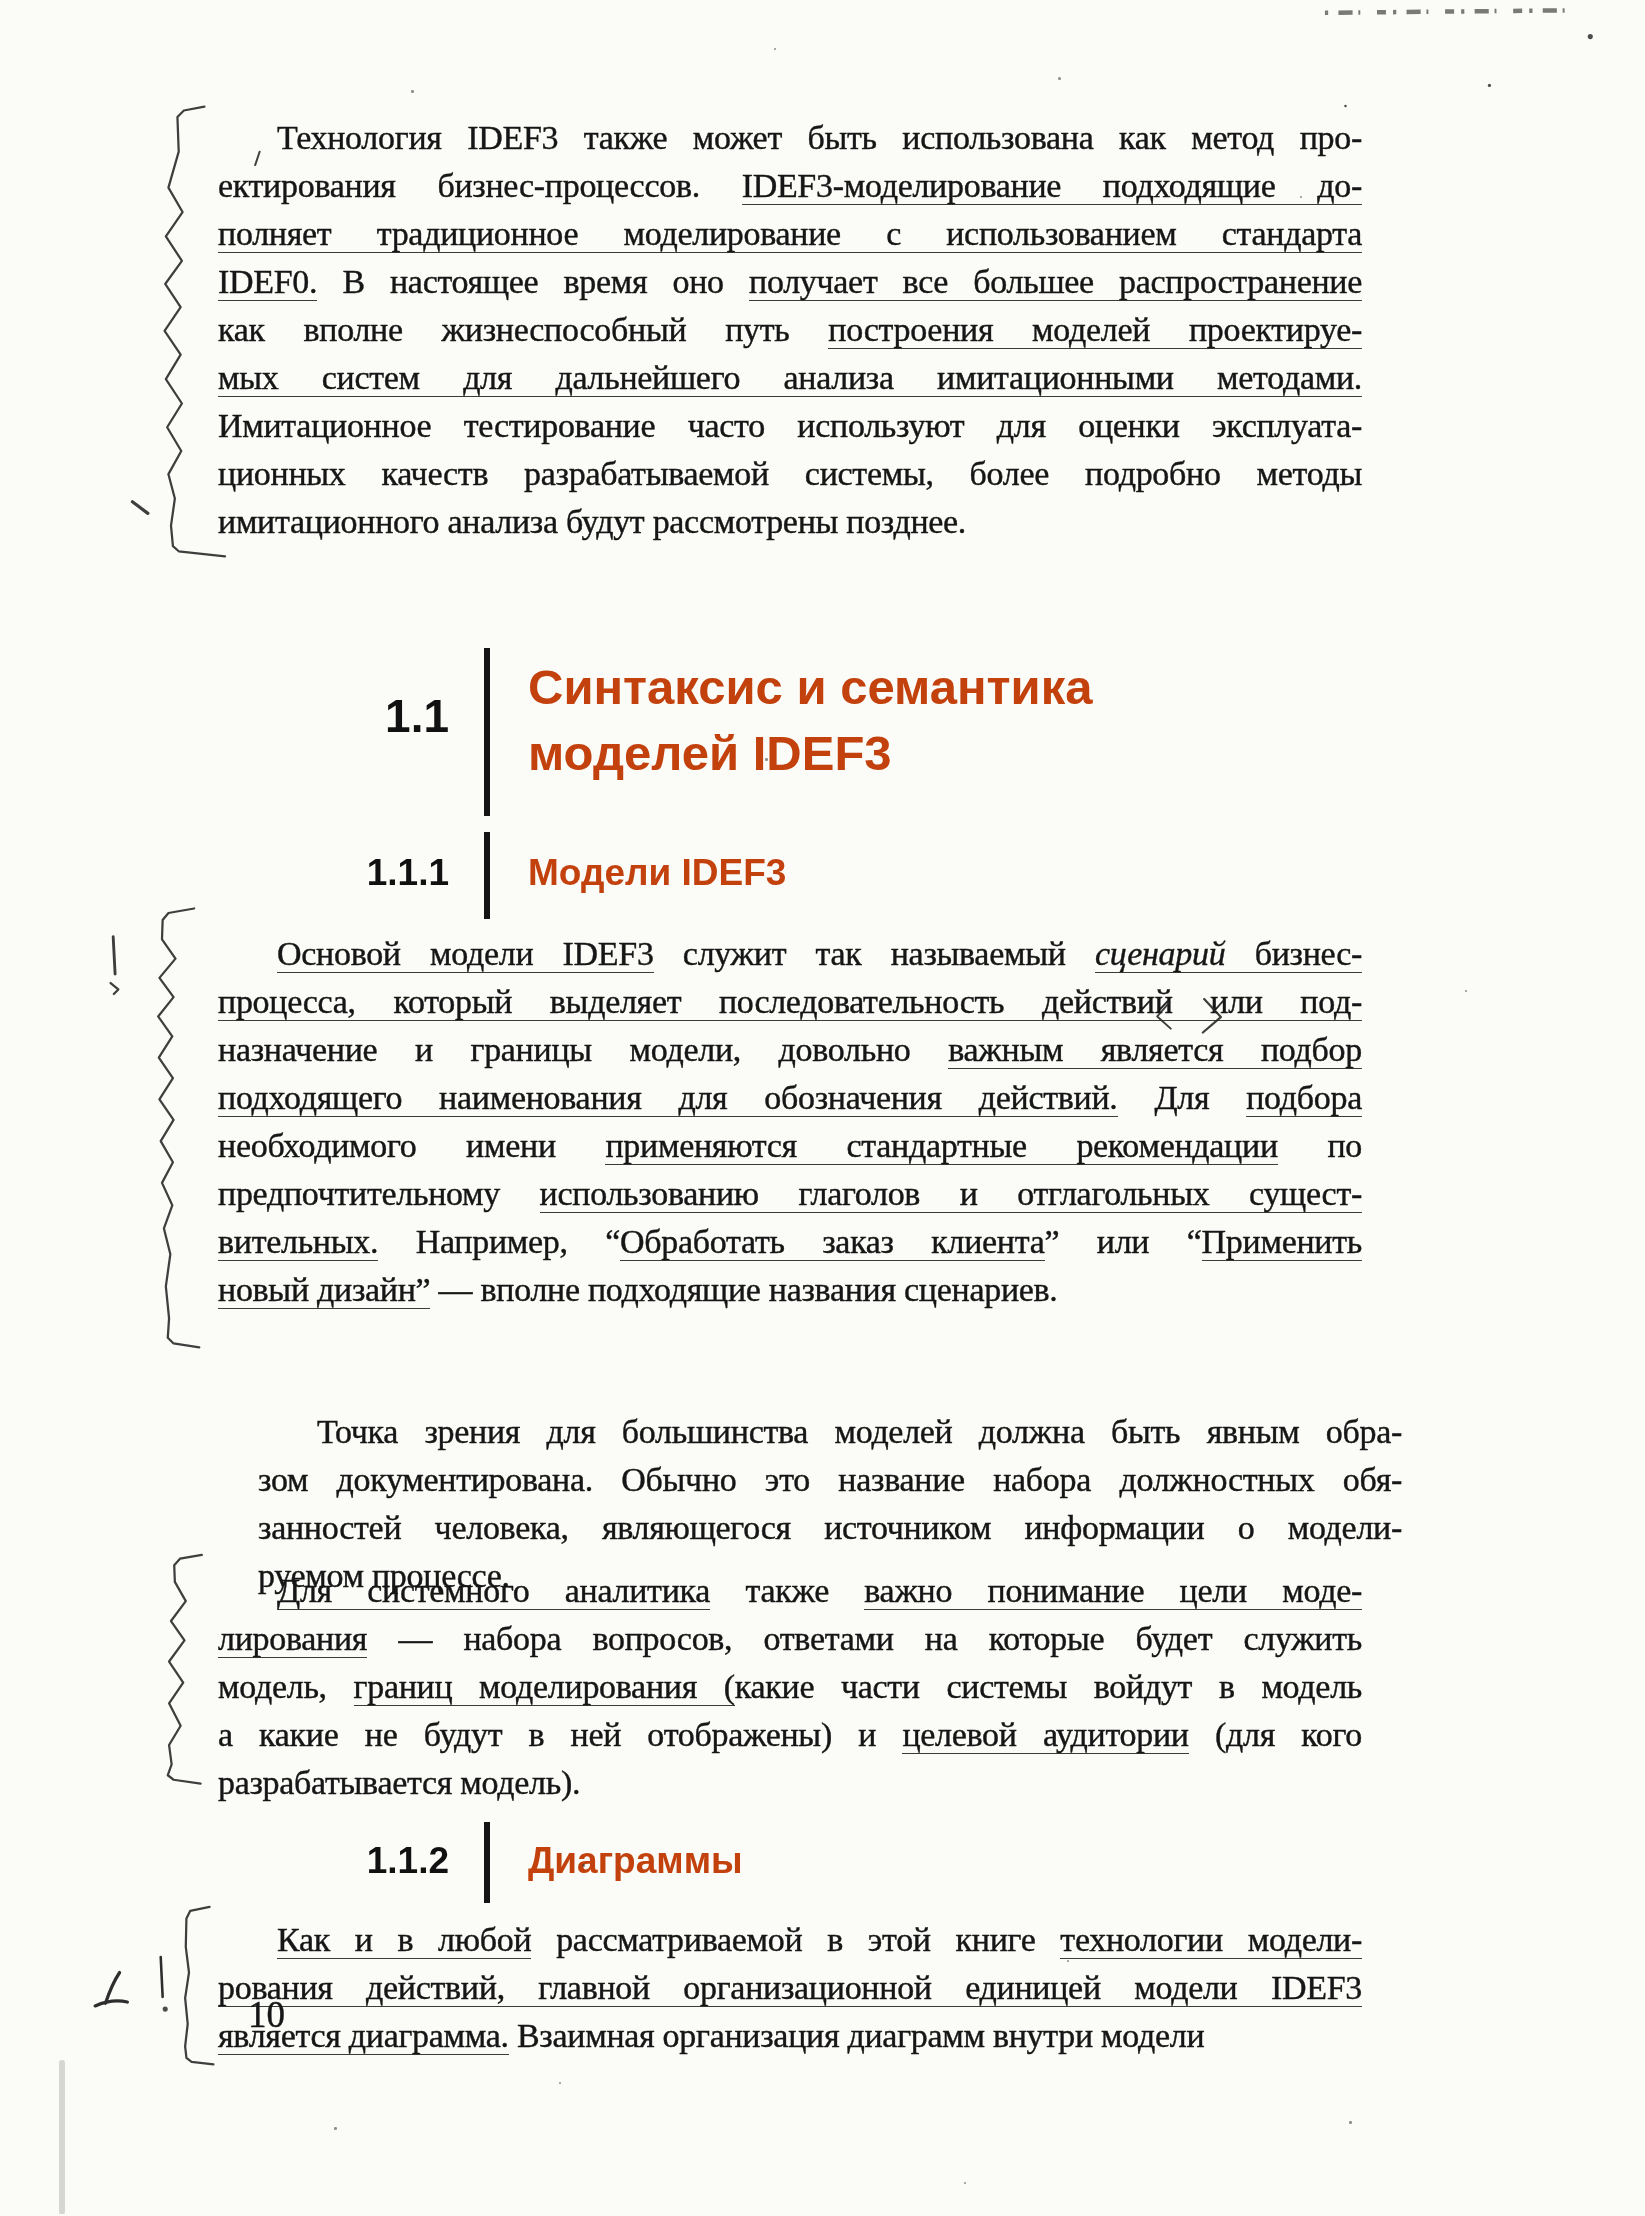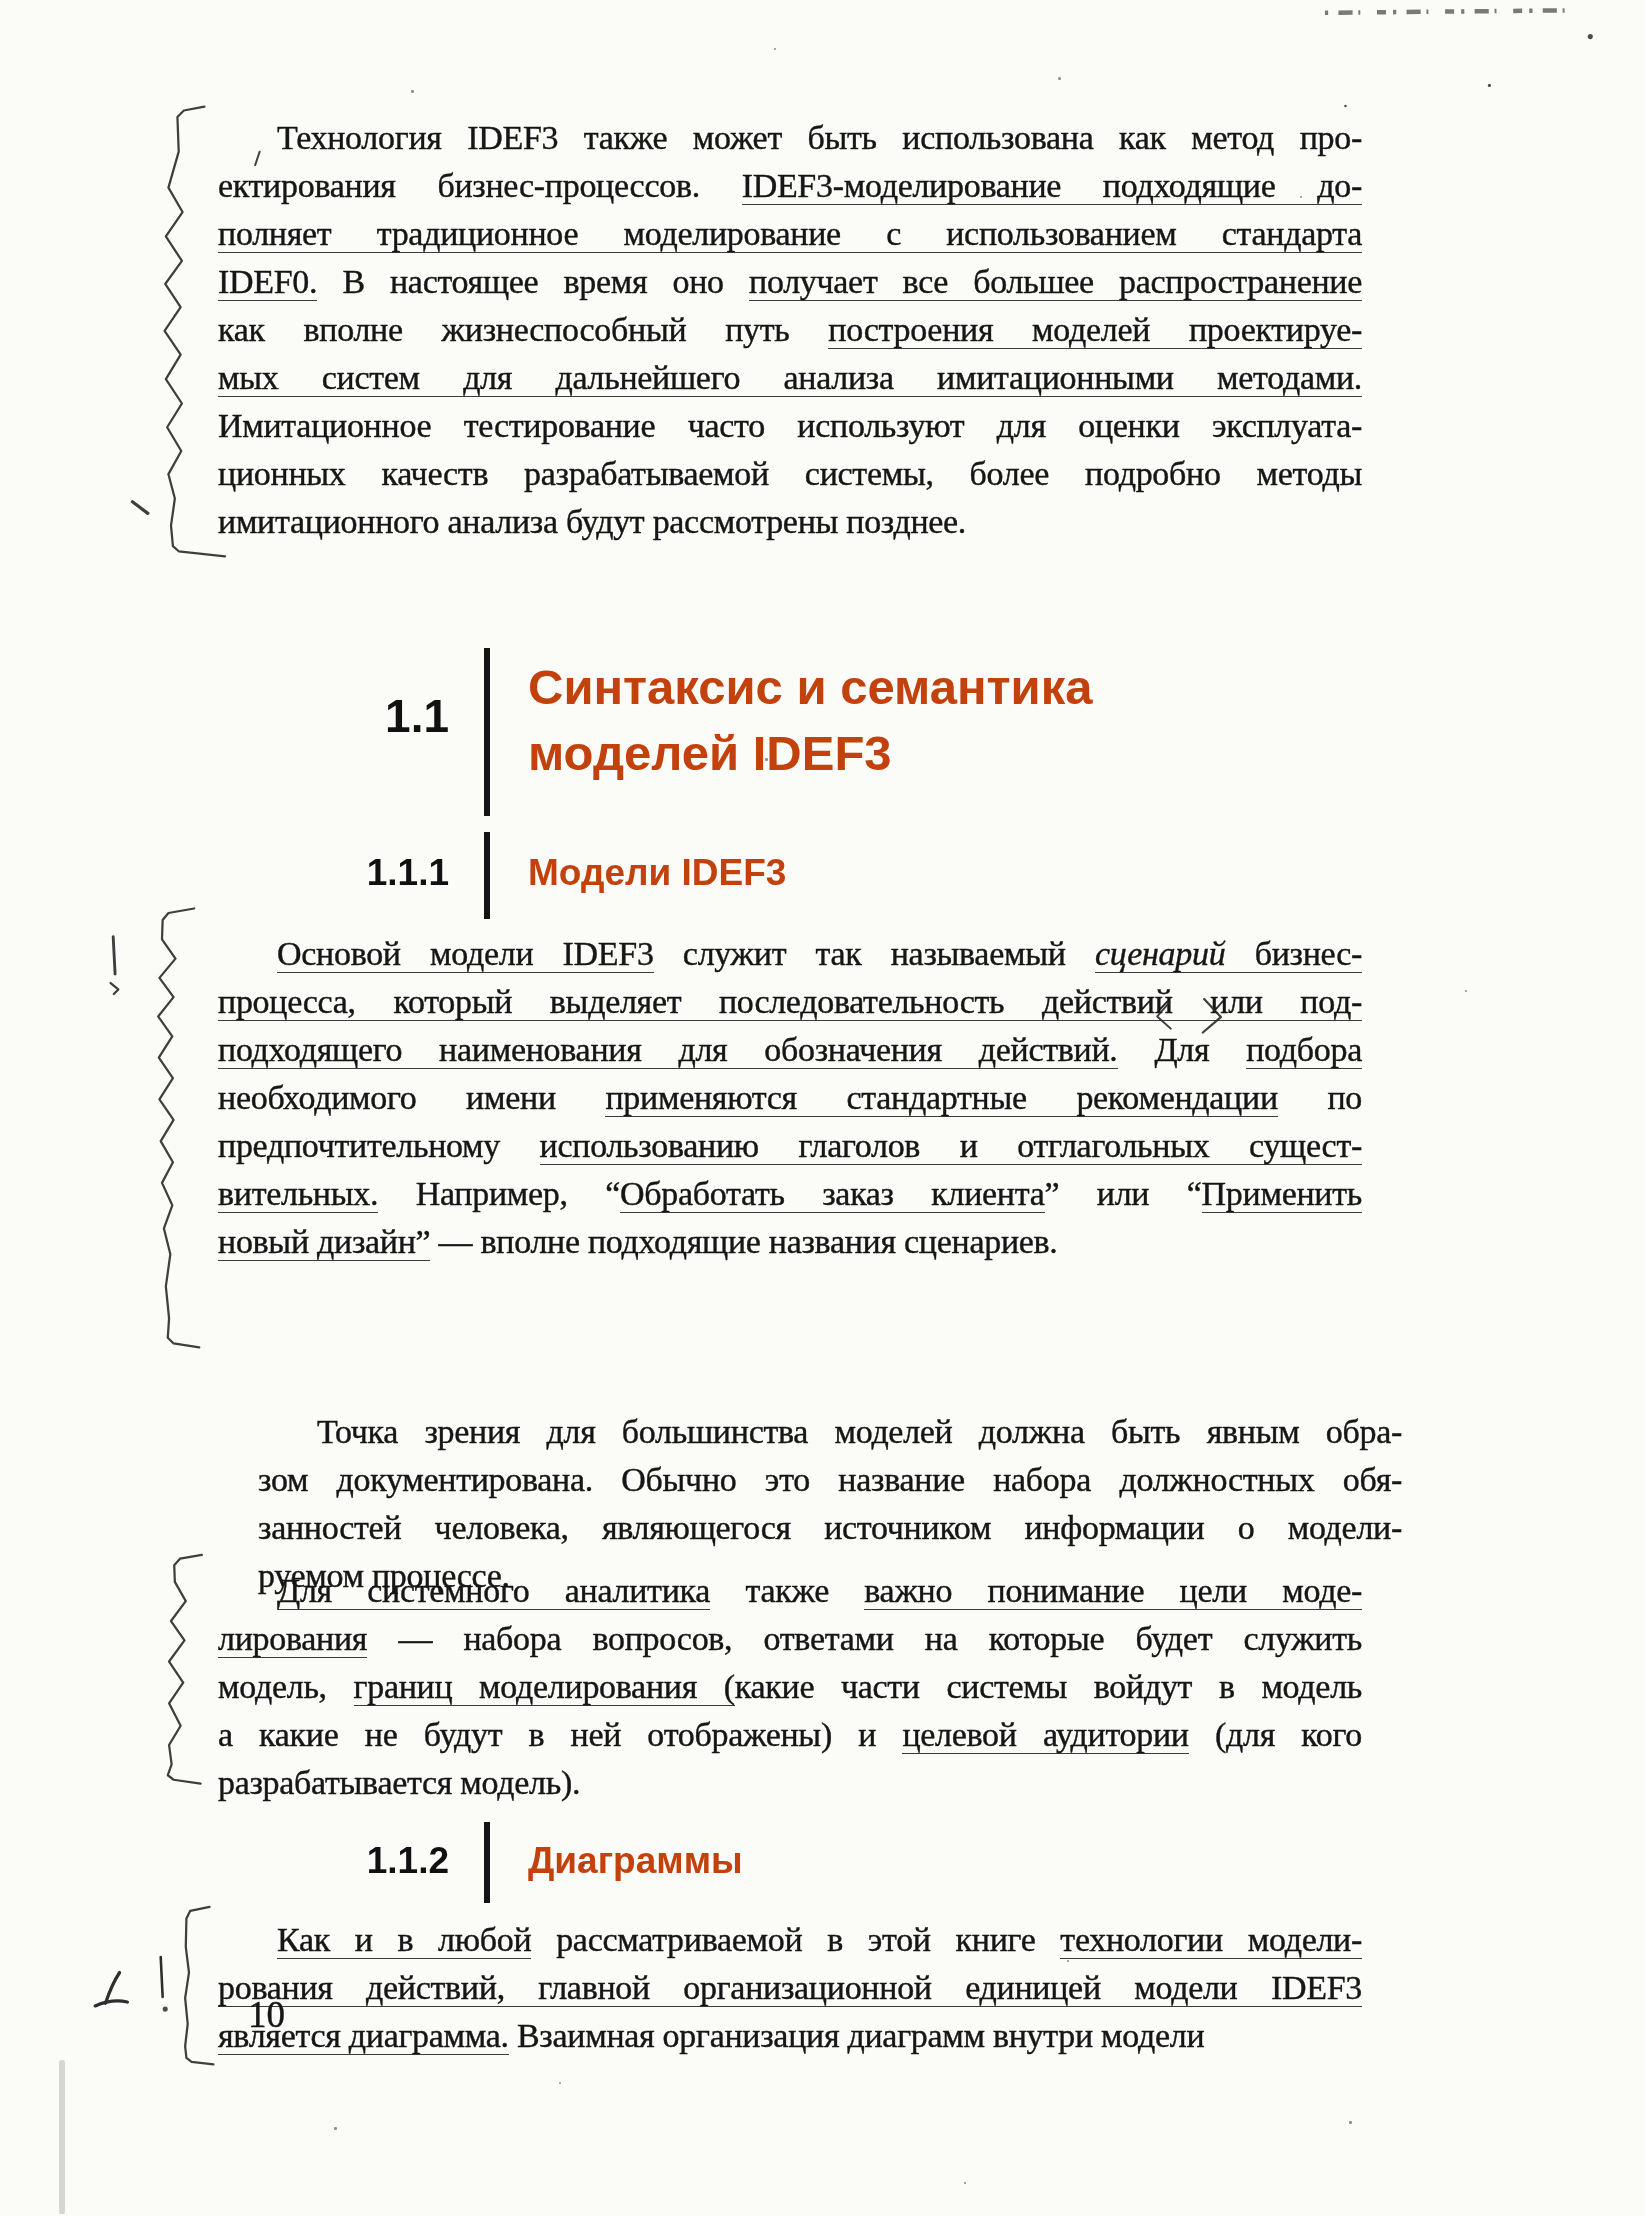--- a/index.html
+++ b/index.html
@@ -58,20 +58,21 @@
     <div>моделей IDEF3</div>
   </div>
 
   <div class="h-bar h2-bar"></div>
   <div class="h-num h2-num">1.1.1</div>
   <div class="h-title h2-title">Модели IDEF3</div>
 
   <div class="para" style="top:930px;">
       <div class="line first"><span class="u">Основой модели IDEF3</span><span> служит так называемый </span><span class="u i">сценарий</span><span class="u"> бизнес-</span></div>
       <div class="line"><span class="u">процесса, который выделяет последовательность действий или под-</span></div>
+      <div class="line"><span>назначение и границы модели, довольно </span><span class="u">важным является подбор</span></div>
       <div class="line"><span class="u">подходящего наименования для обозначения действий.</span><span> Для </span><span class="u">подбора</span></div>
       <div class="line"><span>необходимого имени </span><span class="u">применяются стандартные рекомендации</span><span> по</span></div>
       <div class="line"><span>предпочтительному </span><span class="u">использованию глаголов и отглагольных сущест-</span></div>
       <div class="line"><span class="u">вительных.</span><span> Например, “</span><span class="u">Обработать заказ клиента</span><span>”  или “</span><span class="u">Применить</span></div>
       <div class="line last"><span class="u">новый дизайн”</span><span> — вполне подходящие названия сценариев.</span></div>
     </div>
   <div class="para" style="top:1408px;margin-left:40px;">
       <div class="line first"><span>Точка зрения для большинства моделей должна быть явным обра-</span></div>
       <div class="line"><span>зом документирована. Обычно это название набора должностных обя-</span></div>
       <div class="line"><span>занностей человека, являющегося источником информации о модели-</span></div>

